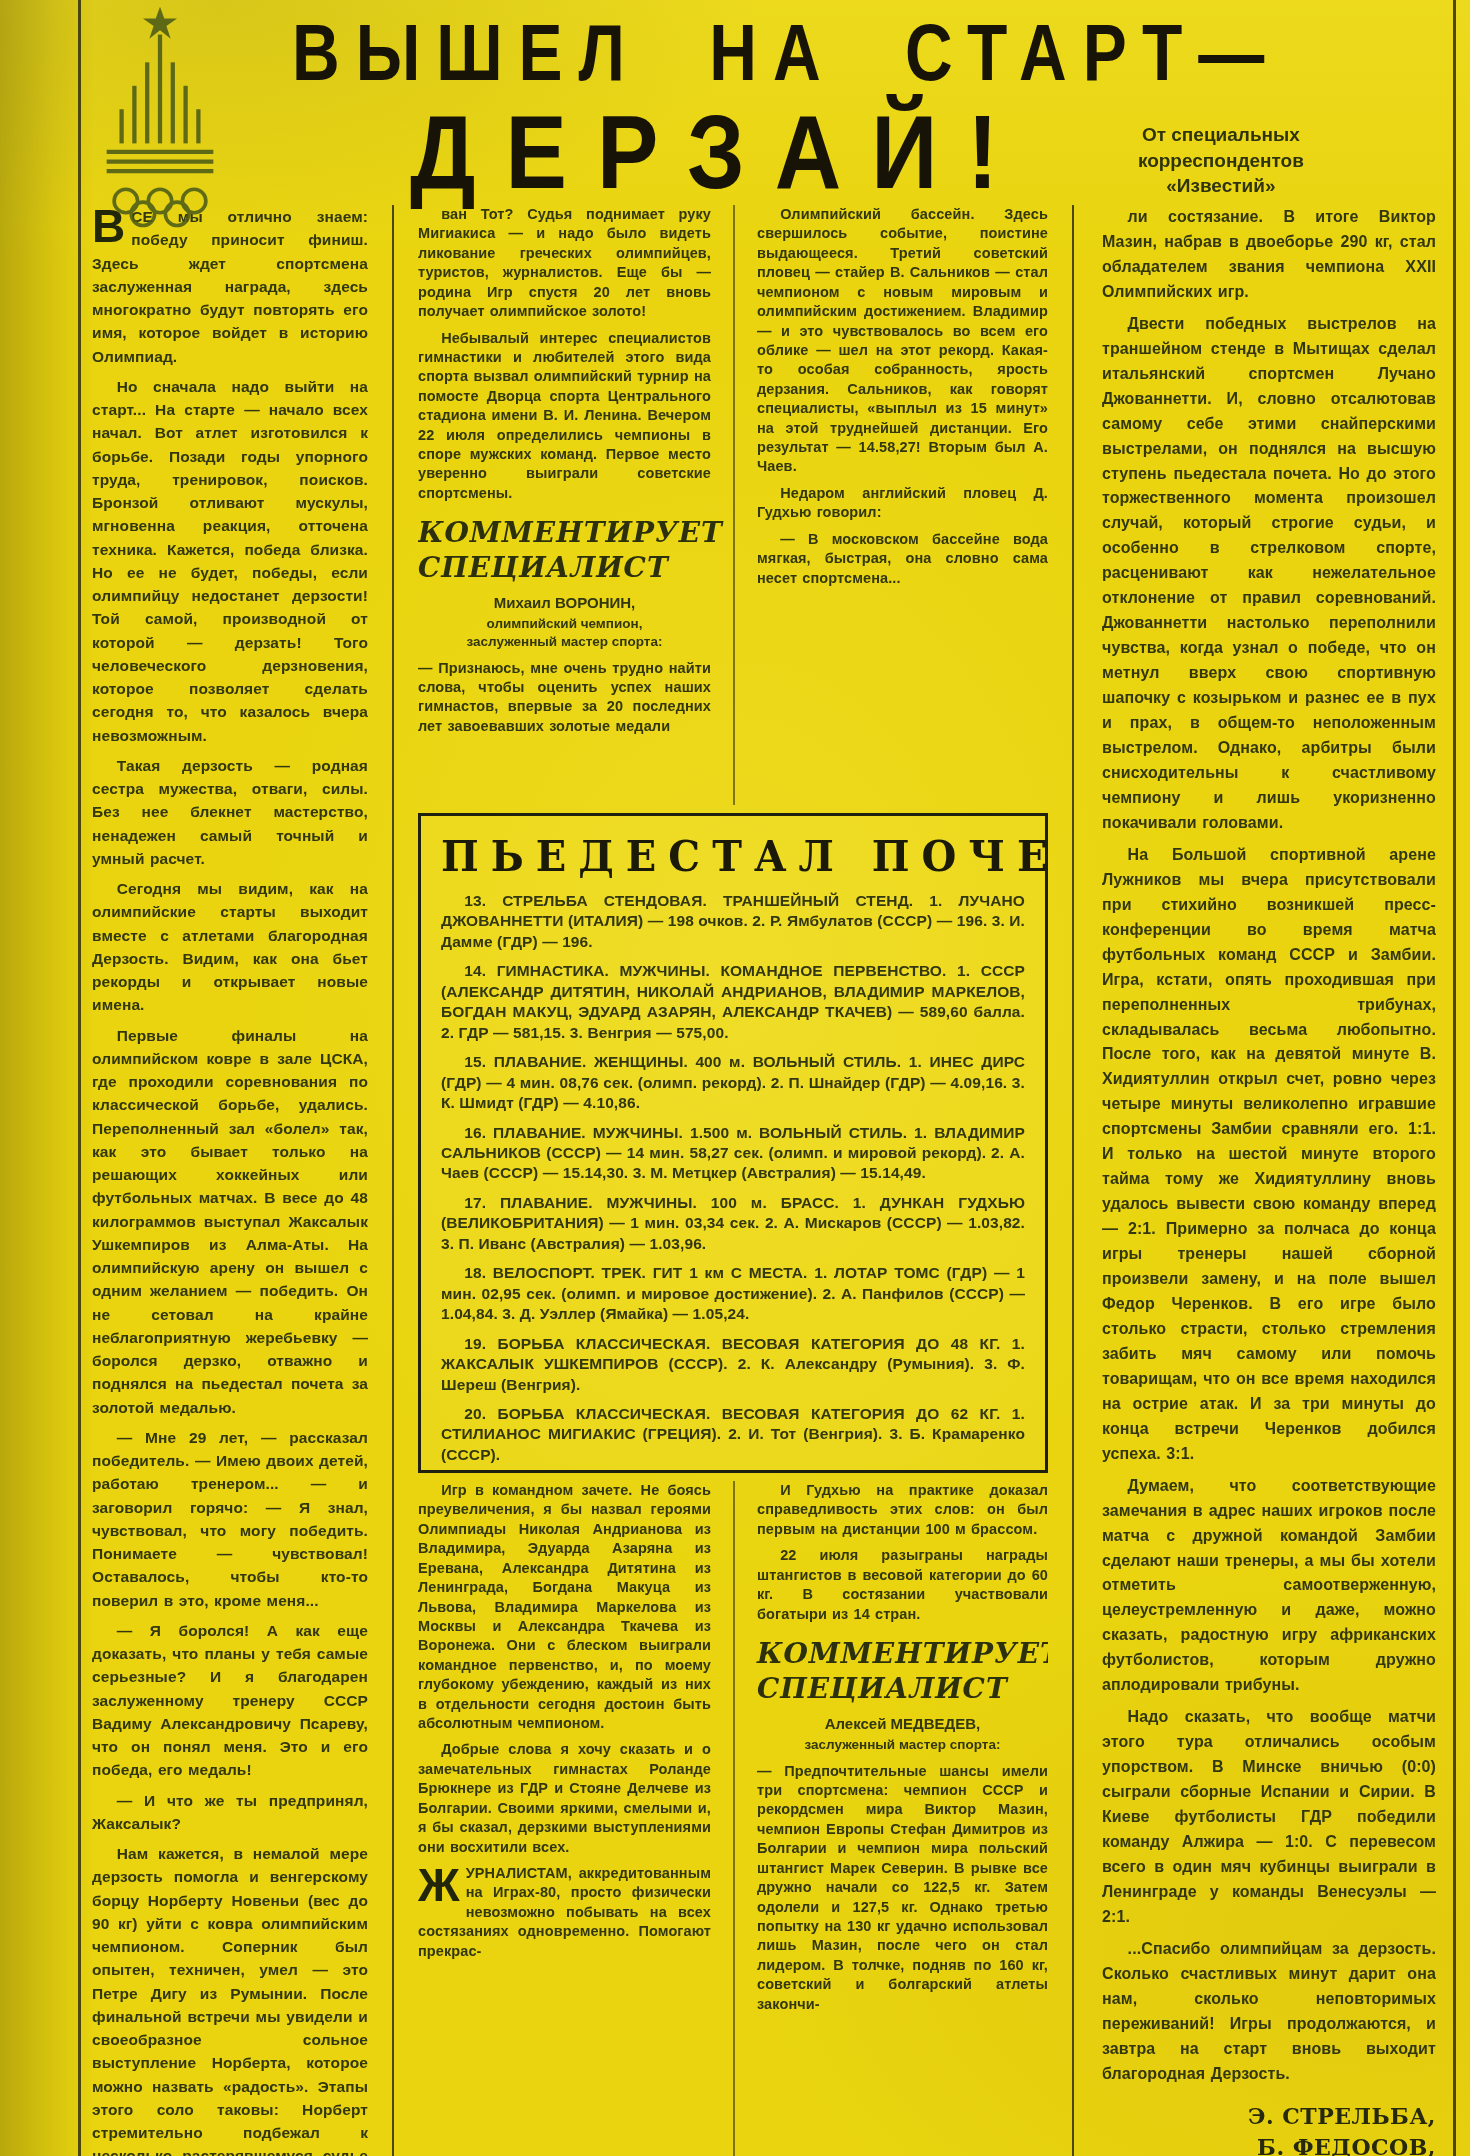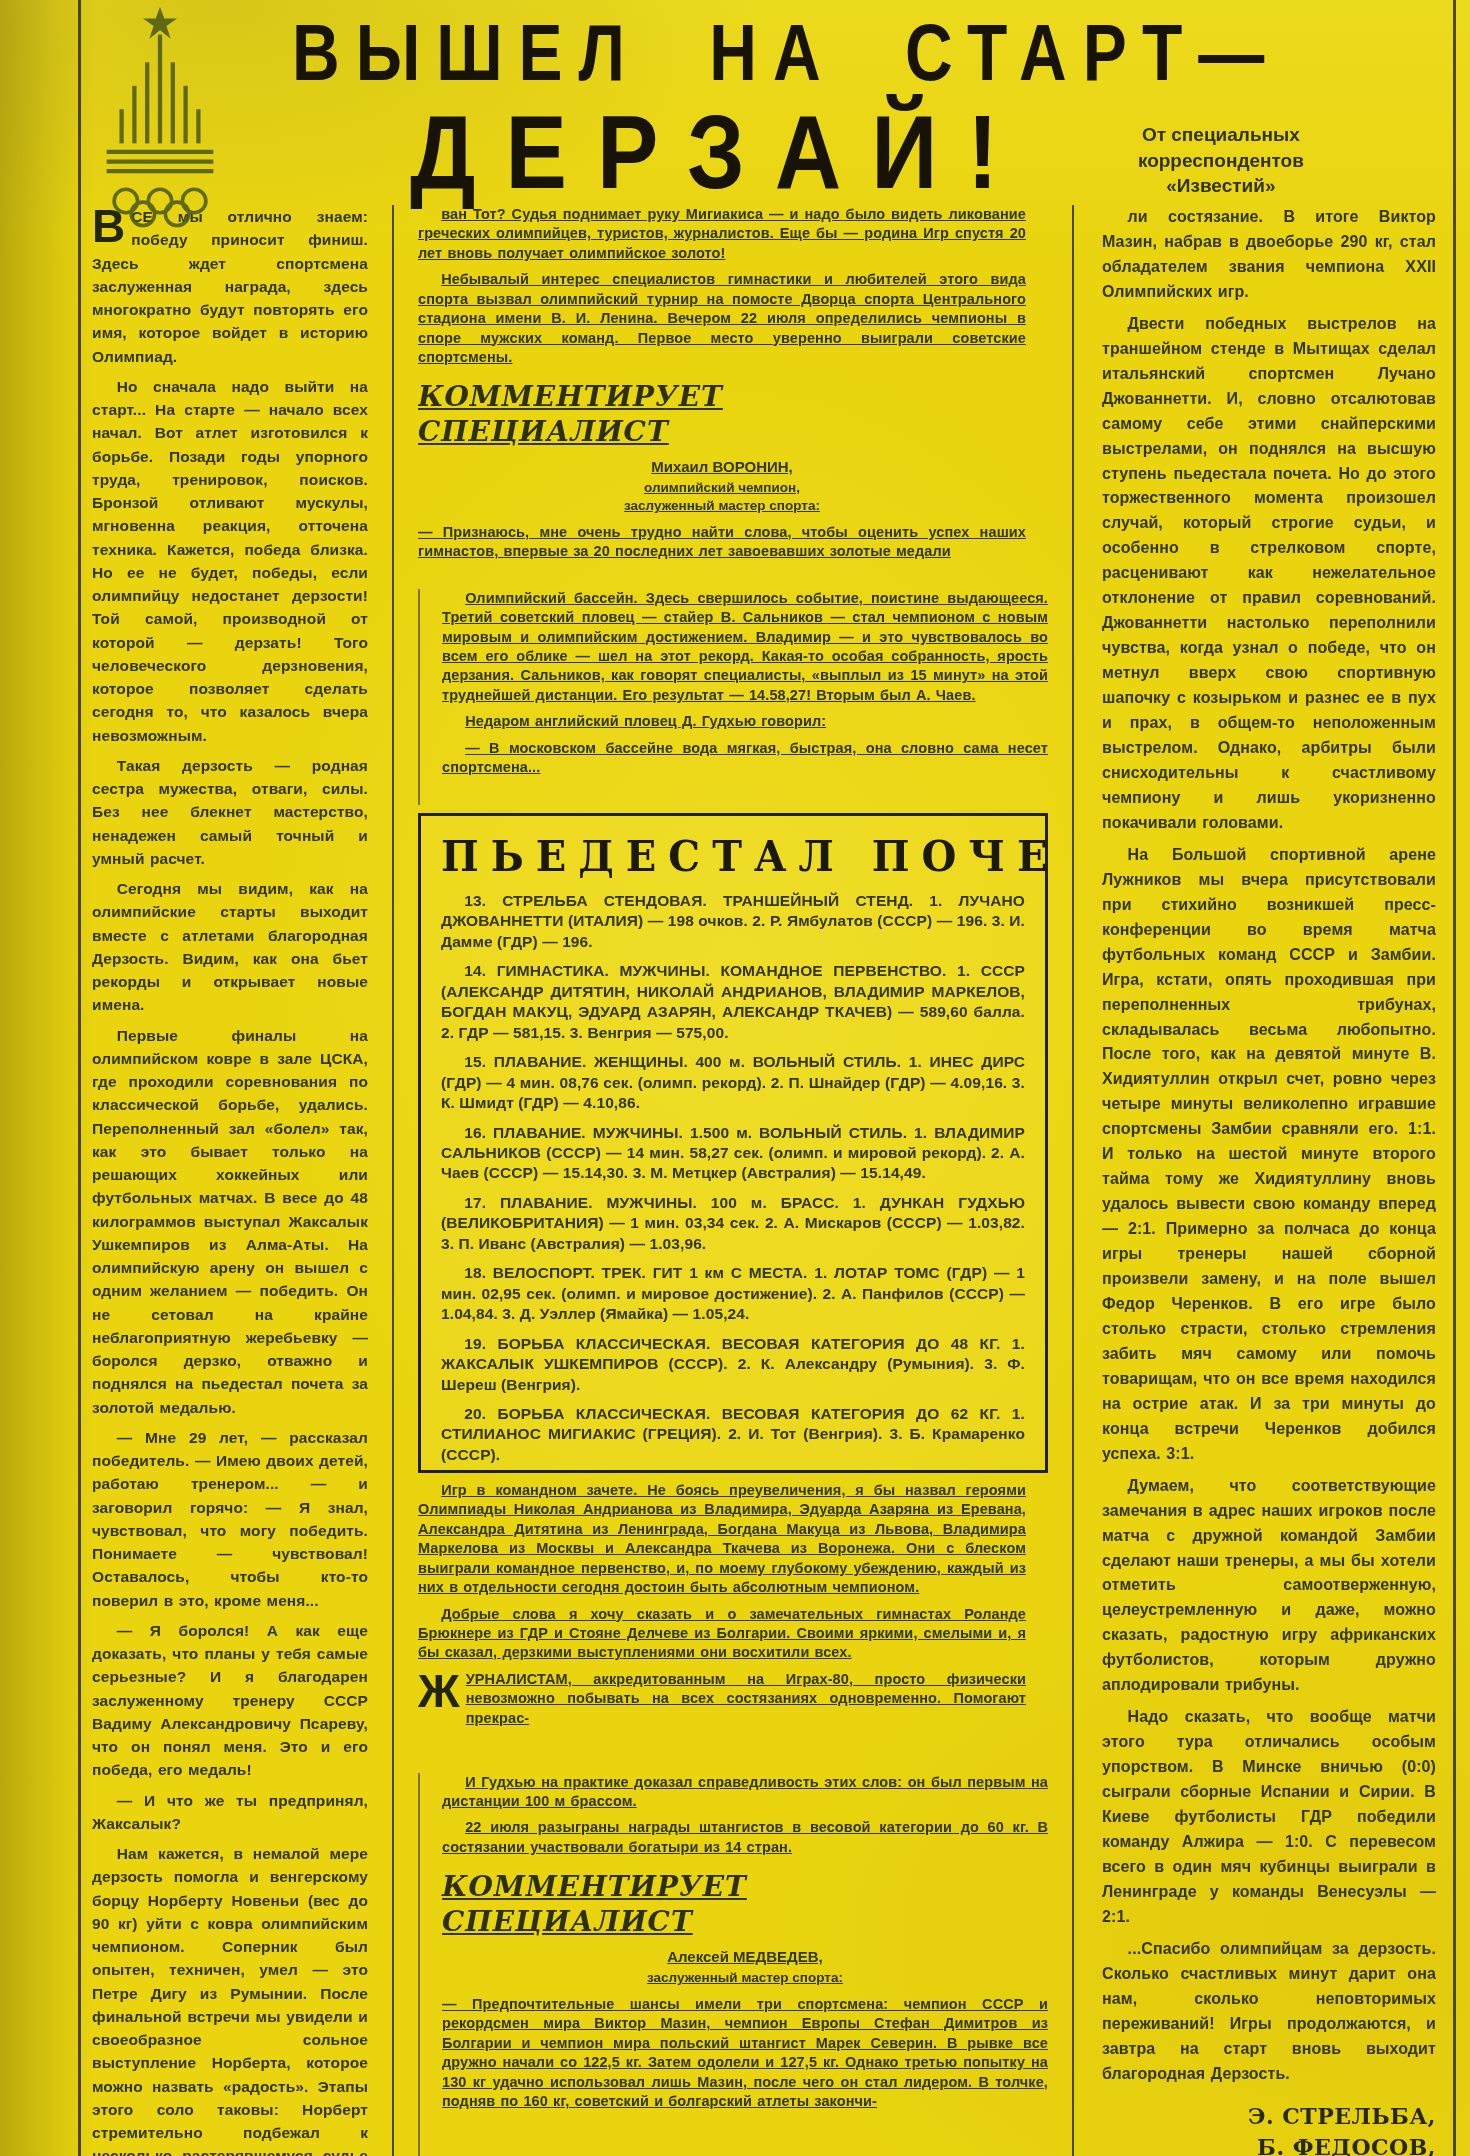--- a/index.html
+++ b/index.html
@@ -52,21 +52,21 @@
   .col-1{padding-right:24px;font-size:15.5px;line-height:1.5;}
   .col-middle{
     border-left:2.5px solid rgba(35,35,15,.8);
     padding:0 24px;display:flex;flex-direction:column;overflow:hidden;
   }
   .col-4{
     border-left:2.5px solid rgba(35,35,15,.8);
     padding-left:28px;font-size:16px;line-height:1.56;overflow:hidden;
   }
 
-  .mid-grid{display:grid;grid-template-columns:1fr;overflow:hidden;text-decoration:underline;}
+  .mid-grid{display:grid;grid-template-columns:1fr 1fr;overflow:hidden;}
   .mid-top{height:600px;flex:0 0 auto;}
   .mid-bottom{flex:1 1 auto;}
   .mid-col{overflow:hidden;font-size:14.5px;line-height:1.34;}
   .mid-col.left{padding-right:22px;}
   .mid-col.right{border-left:2px solid rgba(35,35,15,.55);padding-left:22px;}
 
   
   .para{margin:0 0 7px;text-align:justify;font-weight:bold;letter-spacing:.1px;word-spacing:1px;}
   .indent{text-indent:1.6em;}
   .dropcap{text-indent:0;}

